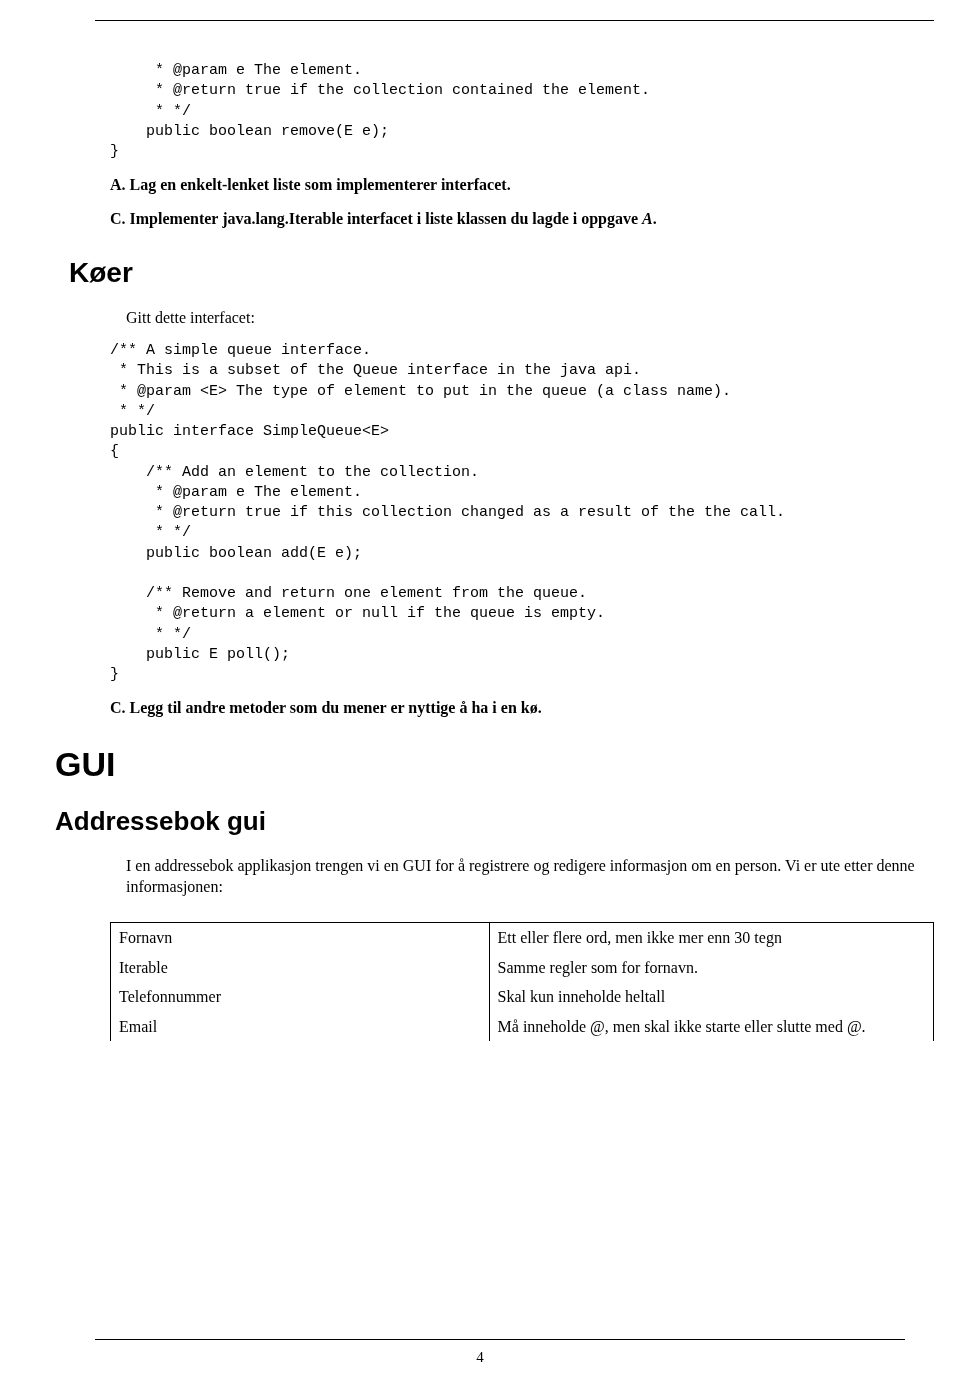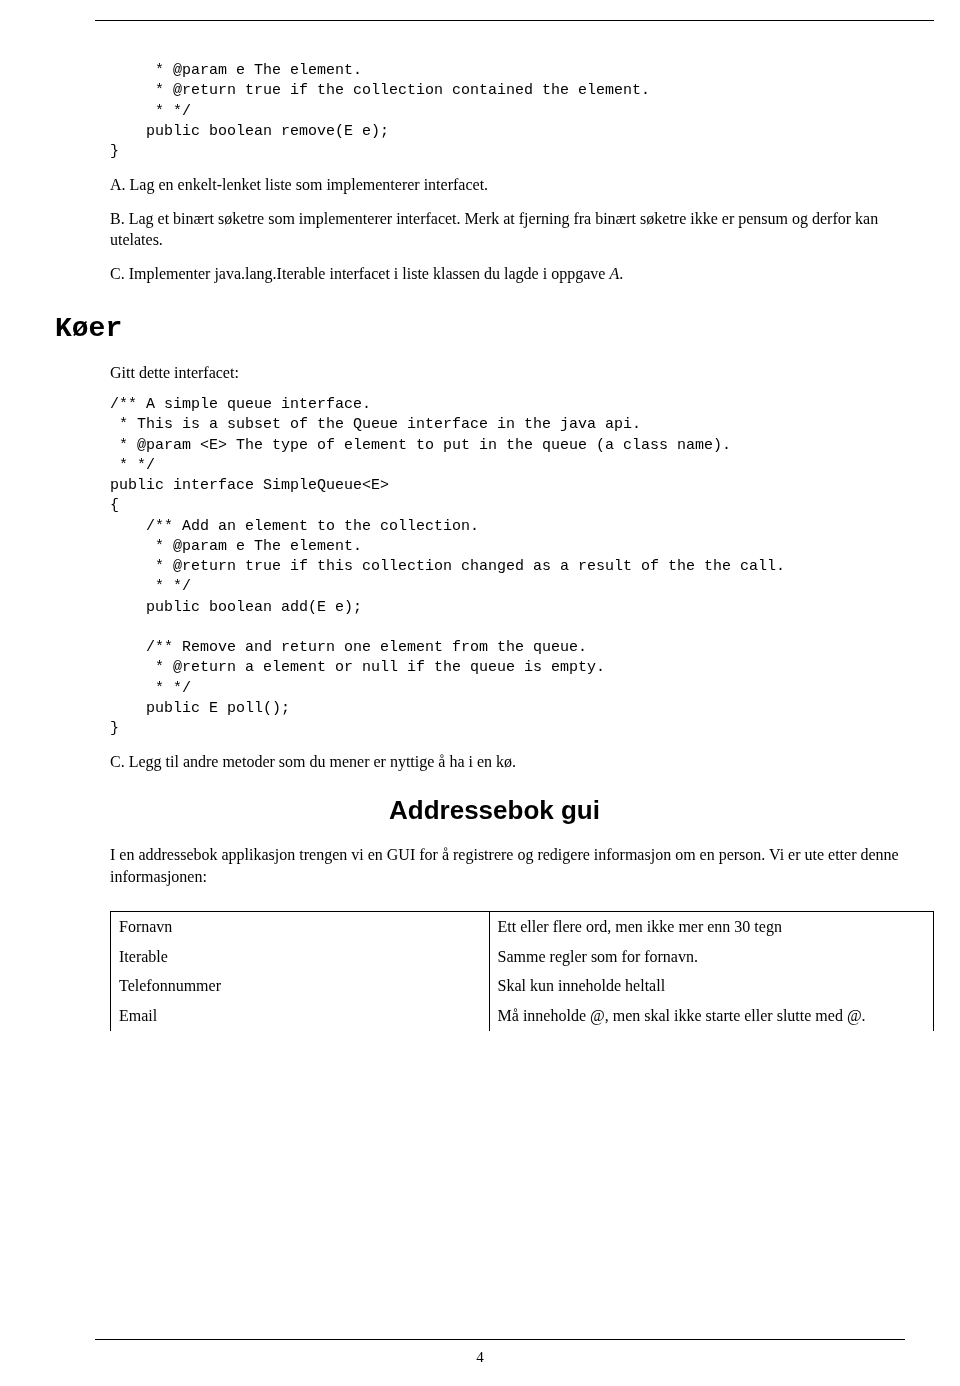--- a/index.html
+++ b/index.html
@@ -26,48 +26,48 @@
     font-family: "Courier New", Courier, monospace;
     white-space: pre;
     font-size: 15px;
     line-height: 1.35;
     margin: 0;
   }
   .indent-block {
     margin-left: 55px;
   }
   .para {
-    margin: 12px 0 12px 0;
+    margin: 12px 0 12px 16px;
     line-height: 1.35;
   }
   .task-item {
     margin: 12px 0;
     line-height: 1.35;
+    font-weight: bold;
   }
   .italic {
     font-style: italic;
   }
   h2.section {
-    font-family: Liberation Mono, monospace;
+    font-family: Liberation Sans, sans-serif;
     font-size: 28px;
     font-weight: bold;
-    margin: 28px 0 18px 0;
+    margin: 28px 0 18px 14px;
   }
   h1.big-section {
     font-family: Arial, Helvetica, sans-serif;
     font-size: 34px;
     font-weight: bold;
     margin: 26px 0 16px 0;
   }
   h2.subsection {
     font-family: Arial, Helvetica, sans-serif;
     font-size: 26px;
     font-weight: bold;
     margin: 22px 0 18px 0;
-    text-align: center;
   }
   table.info-table {
     border-collapse: collapse;
     width: 100%;
     margin-top: 24px;
   }
   table.info-table td {
     border-left: 1px solid #000;
     border-right: 1px solid #000;
     padding: 4px 8px;
@@ -106,21 +106,20 @@
   <div class="top-rule"></div>
 
   <div class="indent-block">
     <pre class="code"><span>     * @param e The element.</span>
 <span>     * @return true if the collection contained the element.</span>
 <span>     * */</span>
 <span>    public boolean remove(E e);</span>
 <span>}</span></pre>
 
     <div class="task-item">A. Lag en enkelt-lenket liste som implementerer interfacet.</div>
-    <div class="task-item">B. Lag et binært søketre som implementerer interfacet. Merk at fjerning fra binært søketre ikke er pensum og derfor kan utelates.</div>
     <div class="task-item">
       <span>C. Implementer java.lang.Iterable interfacet i liste klassen du lagde i oppgave </span><span class="italic">A</span><span>.</span>
     </div>
   </div>
 
   <h2 class="section">Køer</h2>
 
   <div class="indent-block">
     <div class="para">Gitt dette interfacet:</div>
 
@@ -138,20 +137,21 @@
 <span></span>
 <span>    /** Remove and return one element from the queue.</span>
 <span>     * @return a element or null if the queue is empty.</span>
 <span>     * */</span>
 <span>    public E poll();</span>
 <span>}</span></pre>
 
     <div class="task-item">C. Legg til andre metoder som du mener er nyttige å ha i en kø.</div>
   </div>
 
+  <h1 class="big-section">GUI</h1>
 
   <h2 class="subsection">Addressebok gui</h2>
 
   <div class="indent-block">
     <div class="para">I en addressebok applikasjon trengen vi en GUI for å registrere og redigere informasjon om en person. Vi er ute etter denne informasjonen:</div>
 
     <table class="info-table">
       <tbody>
           <tr>
         <td>Fornavn</td>

